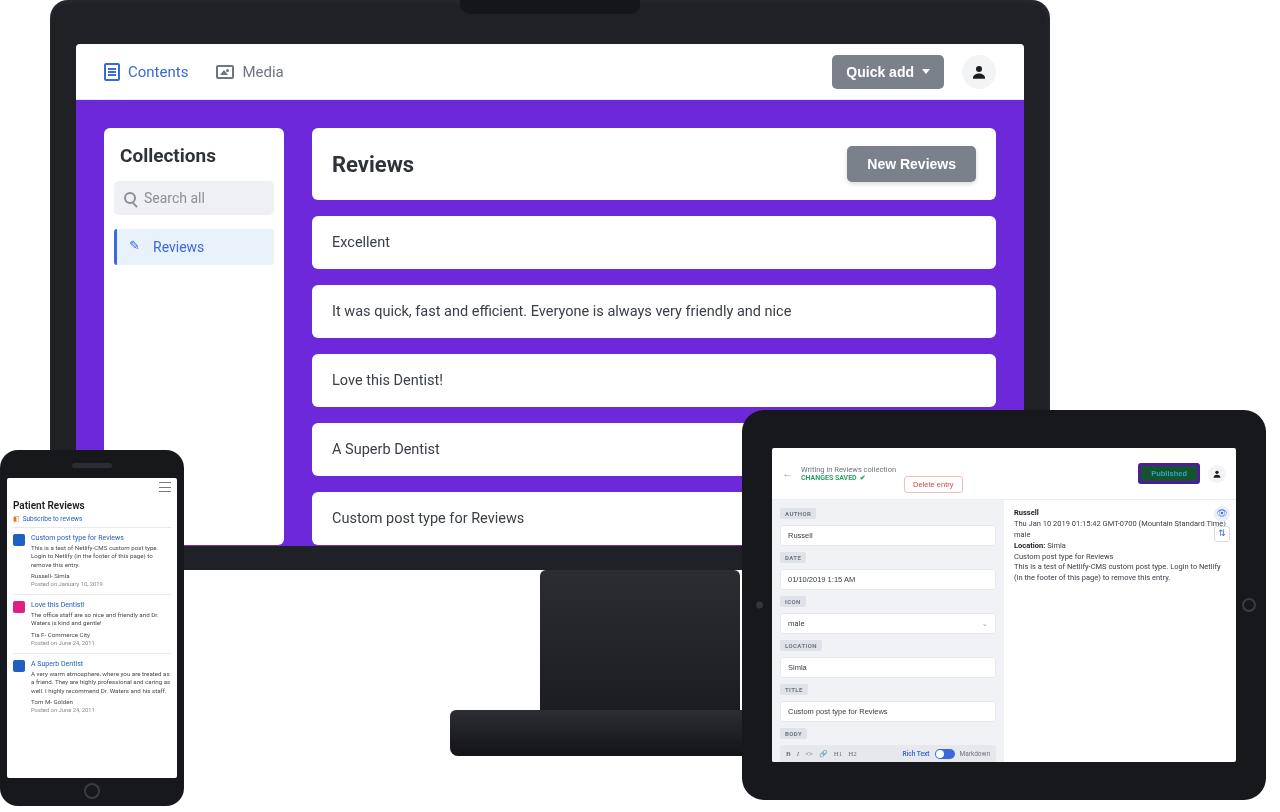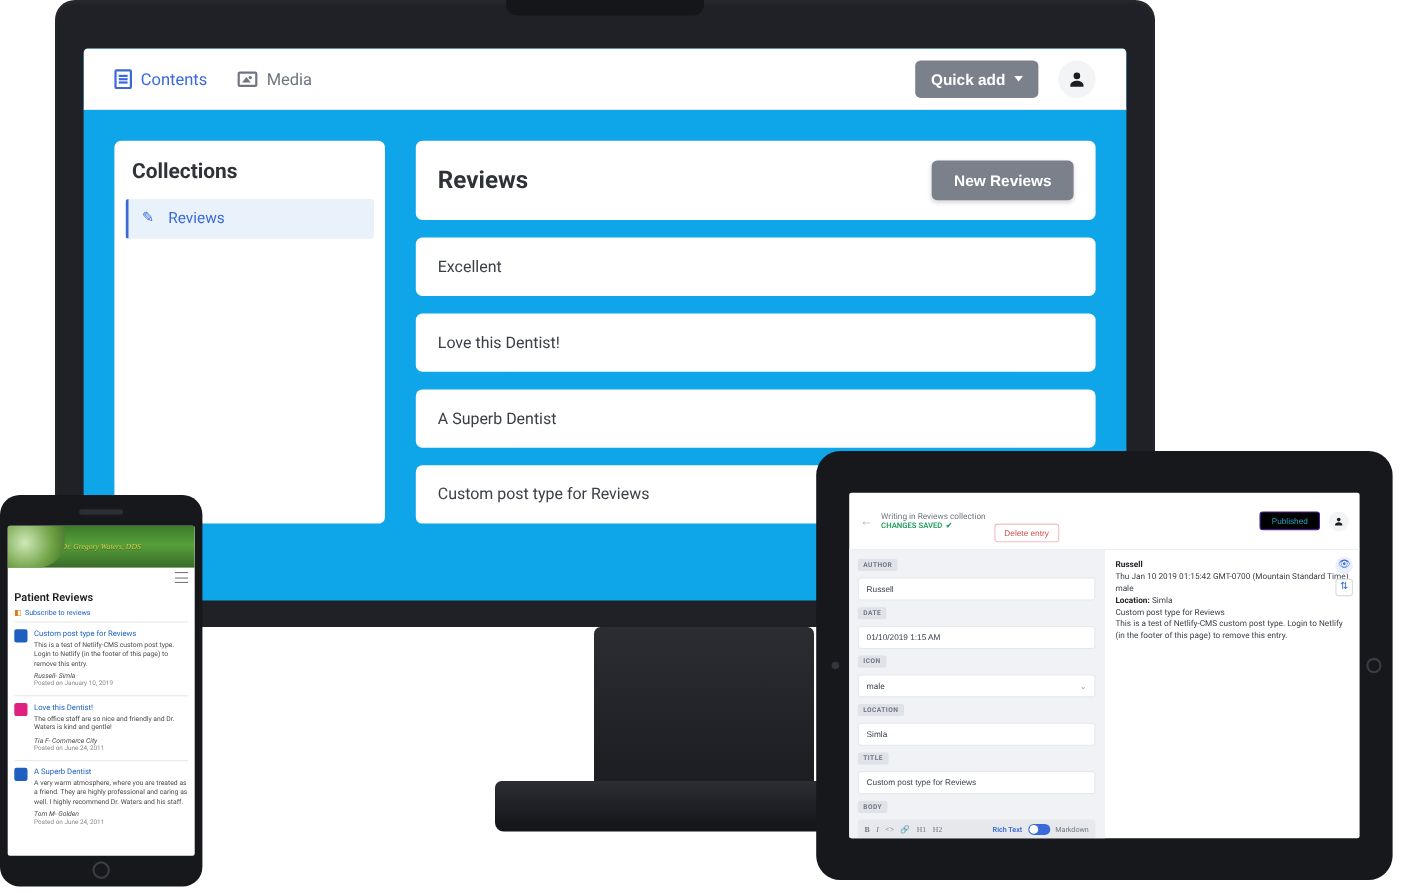--- a/index.html
+++ b/index.html
@@ -1,36 +1,36 @@
 <!DOCTYPE html>
 <html><head>
 <meta charset="utf-8">
 <style>
   * { box-sizing: border-box; margin: 0; padding: 0; }
   body { font-family: -apple-system, BlinkMacSystemFont, "Segoe UI", Roboto, Arial, sans-serif; background: #fff; width:1280px; height:812px; position:relative; }
 
   
   .monitor-frame { position:absolute; left:50px; top:0; width:1000px; height:570px; background:#1f2126; border-radius:18px; padding:44px 26px 24px 26px; box-shadow:inset 0 2px 6px rgba(255,255,255,0.05); }
   .monitor-notch { position:absolute; left:50%; top:0; transform:translateX(-50%); width:180px; height:14px; background:#15161a; border-radius:0 0 10px 10px; }
-  .monitor-screen { width:100%; height:100%; background:#0ea5e9; border-radius:4px; overflow:hidden; position:relative; }
+  .monitor-screen { width:100%; height:100%; background:#6d28d9; border-radius:4px; overflow:hidden; position:relative; }
   .monitor-stand-neck { position:absolute; left:50%; top:570px; transform:translateX(-50%); width:200px; height:160px; background:linear-gradient(#2b2d33,#1a1b1f); border-radius:6px; }
   .monitor-stand-base { position:absolute; left:50%; top:710px; transform:translateX(-50%); width:380px; height:46px; background:linear-gradient(180deg,#2c2e34 0%,#1a1b1f 70%,#141418 100%); border-radius:6px 6px 8px 8px; }
 
   
   .app-header { background:#fff; height:56px; display:flex; align-items:center; padding:0 28px; border-bottom:1px solid #e6e8ec; }
   .nav-link { display:flex; align-items:center; gap:8px; font-size:15px; margin-right:28px; cursor:pointer; }
   .nav-link.active { color:#3a69da; }
   .nav-link.inactive { color:#6f7680; }
   .header-spacer { flex:1; }
   .quick-add { background:#7b818b; color:#fff; font-size:14px; font-weight:600; padding:9px 14px; border:none; border-radius:5px; display:flex; align-items:center; gap:8px; cursor:pointer; }
   .avatar { width:34px; height:34px; border-radius:50%; background:#f3f4f6; margin-left:18px; display:flex; align-items:center; justify-content:center; color:#1c1c22; cursor:pointer; }
   .avatar svg { width:18px; height:18px; }
 
   .app-body { display:flex; gap:28px; padding:28px; }
-  .sidebar { width:246px; background:#fff; border-radius:6px; padding:16px 10px 10px 10px; }
+  .sidebar { width:180px; background:#fff; border-radius:6px; padding:16px 10px 10px 10px; }
   .sidebar h2 { font-size:19px; color:#2e3239; padding:0 6px 14px 6px; font-weight:700; }
   .search-box { display:flex; align-items:center; gap:8px; background:#eef0f3; border-radius:5px; padding:9px 10px; color:#8a8f98; font-size:14px; margin-bottom:14px; }
   .sidebar-item { display:flex; align-items:center; gap:10px; padding:10px 12px; border-radius:3px; font-size:14px; color:#3a69da; background:#e9f1fb; border-left:3px solid #3a69da; cursor:pointer; }
 
   .main { flex:1; display:flex; flex-direction:column; gap:16px; }
   .main-card { background:#fff; border-radius:6px; padding:18px 20px; }
   .main-header-row { display:flex; align-items:center; justify-content:space-between; }
   .main-title { font-size:22px; font-weight:700; color:#2e3239; }
   .new-btn { background:#7b818b; color:#fff; font-size:14px; font-weight:600; padding:10px 20px; border:none; border-radius:5px; cursor:pointer; box-shadow:0 2px 4px rgba(0,0,0,0.15); }
   .viewas { display:flex; align-items:center; gap:14px; justify-content:flex-end; margin-top:22px; font-size:14px; color:#6f7680; }
@@ -52,35 +52,35 @@
   .phone-content { padding:4px 6px; }
   .phone-h1 { font-size:10px; font-weight:600; color:#1c1c1c; margin-bottom:4px; }
   .rss { color:#e07b1a; margin-right:3px; }
   .rss-link { color:#1f5fbf; font-size:6.5px; }
   .p-review { display:flex; gap:6px; border-top:1px solid #e9e9e9; padding:6px 0 3px 0; margin-top:4px; }
   .p-review:first-of-type { border-top:none; margin-top:2px; }
   .p-icon { width:12px; height:12px; border-radius:2px; flex-shrink:0; }
   .p-icon.blue { background:#1f5fbf; } .p-icon.pink { background:#e0207f; }
   .p-title { color:#1f5fbf; font-size:7px; margin-bottom:2px; }
   .p-body { color:#4a4a4a; font-size:6.2px; line-height:1.35; }
-  .p-meta { color:#4a4a4a; font-style:italic; font-size:6.2px; margin-top:3px; }
+  .p-meta { color:#4a4a4a; font-size:6.2px; margin-top:3px; }
   .p-date { color:#8a8a8a; font-size:5.8px; margin-top:1px; }
 
   
   .tablet-frame { position:absolute; right:14px; top:410px; width:524px; height:390px; background:#17181c; border-radius:22px; padding:38px 30px; }
   .tablet-cam { position:absolute; left:14px; top:50%; transform:translateY(-50%); width:7px; height:7px; background:#34363c; border-radius:50%; }
   .tablet-home { position:absolute; right:10px; top:50%; transform:translateY(-50%); width:14px; height:14px; border:2px solid #3a3c42; border-radius:50%; }
   .tablet-screen { width:100%; height:100%; background:#fff; border-radius:2px; overflow:hidden; display:flex; flex-direction:column; font-size:8px; color:#3b4048; }
   .t-header { display:flex; align-items:center; padding:6px 10px; gap:8px; border-bottom:1px solid #eceef1; }
   .t-back { color:#9aa0a8; font-size:11px; cursor:pointer; }
   .t-crumb { color:#6f7680; font-size:7.5px; line-height:1.2; }
   .t-saved { color:#1e9e5a; font-weight:600; font-size:7px; display:flex; align-items:center; gap:3px; }
   .t-delete { color:#d14b4b; border:1px solid #f1bebe; background:#fff; padding:3px 8px; border-radius:3px; font-size:7.5px; cursor:pointer;margin-top:22px; }
   .t-spacer { flex:1; }
-  .t-published { color:#2aa7c4; border:1px solid #4c1d95; background:#000000; padding:3px 10px; border-radius:3px; font-size:7.5px; cursor:pointer; }
+  .t-published { color:#2aa7c4; border:3px solid #4c1d95; background:#14532d; padding:3px 10px; border-radius:3px; font-size:7.5px; cursor:pointer;font-weight:bold; }
   .t-avatar { width:18px; height:18px; border-radius:50%; background:#f3f4f6; display:flex; align-items:center; justify-content:center; }
   .t-split { flex:1; display:flex; overflow:hidden; }
   .t-left { width:50%; background:#f1f2f5; padding:8px; display:flex; flex-direction:column; gap:6px; overflow-y:auto; }
   .t-label { background:#dfe2e8; color:#6f7680; font-size:6px; font-weight:700; letter-spacing:0.4px; padding:2px 5px; border-radius:2px; display:inline-block; width:fit-content; }
   .t-input { background:#fff; border:1px solid #e6e8ec; border-radius:3px; padding:5px 7px; font-size:7.5px; color:#3b4048; width:100%; }
   .t-input.select { display:flex; justify-content:space-between; align-items:center; }
   .t-toolbar { background:#e6e8ec; border-radius:3px 3px 0 0; padding:4px 6px; display:flex; align-items:center; gap:6px; flex-wrap:wrap; color:#6f7680; font-size:7px; }
   .t-toolbar .row2 { width:100%; display:flex; align-items:center; gap:6px; margin-top:3px; }
   .t-tool { cursor:pointer; font-family:Georgia,serif; }
   .t-toggle { margin-left:auto; display:flex; align-items:center; gap:5px; font-size:6.5px; }
@@ -132,54 +132,55 @@
         <svg viewBox="0 0 24 24" fill="currentColor">
             <circle cx="12" cy="8" r="4"></circle>
             <path d="M4 20c0-4 4-6 8-6s8 2 8 6v1H4z"></path>
           </svg>
       </div>
     </div>
 
     <div class="app-body">
       <aside class="sidebar">
         <h2>Collections</h2>
+        <div class="search-box">
+          <span class="i-search"></span>
+          <span>Search all</span>
+        </div>
         <div class="sidebar-item">
           <span class="i-pen"></span>
           <span>Reviews</span>
         </div>
       </aside>
 
       <main class="main">
         <div class="main-card">
           <div class="main-header-row">
             <div class="main-title">Reviews</div>
             <button class="new-btn">New Reviews</button>
           </div>
         </div>
 
         <div class="list-row">Excellent</div>
+        <div class="list-row">It was quick, fast and efficient. Everyone is always very friendly and nice</div>
         <div class="list-row">Love this Dentist!</div>
         <div class="list-row">A Superb Dentist</div>
         <div class="list-row">Custom post type for Reviews</div>
       </main>
     </div>
 
   </div>
 </div>
 <div class="monitor-stand-neck"></div>
 <div class="monitor-stand-base"></div>
 
 <div class="phone-frame">
   <div class="phone-speaker"></div>
   <div class="phone-home"></div>
   <div class="phone-screen">
-    <div class="phone-banner">
-      <div class="phone-banner-leaf"></div>
-      <div class="phone-banner-title">Dr. Gregory Waters, DDS</div>
-    </div>
     <div class="phone-menu">
       <div class="hamburger"></div>
     </div>
     <div class="phone-content">
       <div class="phone-h1">Patient Reviews</div>
       <div>
         <span class="rss">◧</span><span class="rss-link">Subscribe to reviews</span>
       </div>
 
       <div class="p-review">

